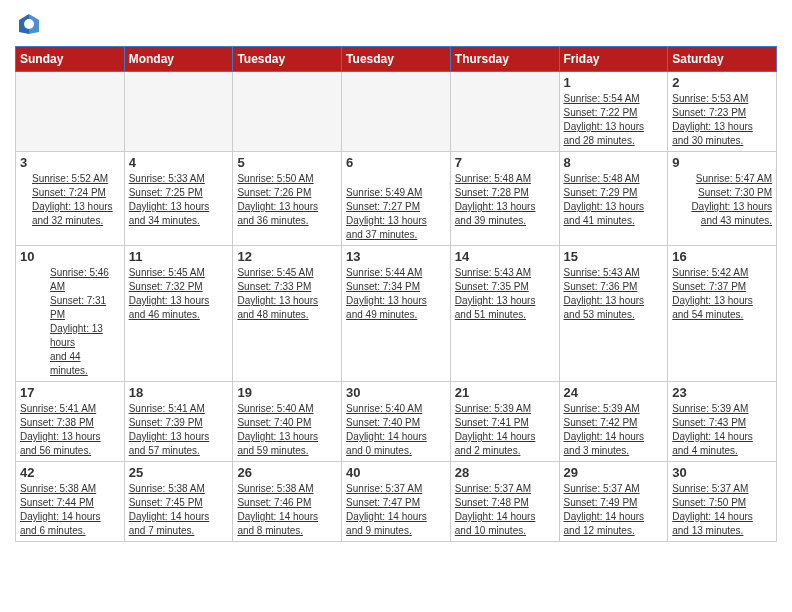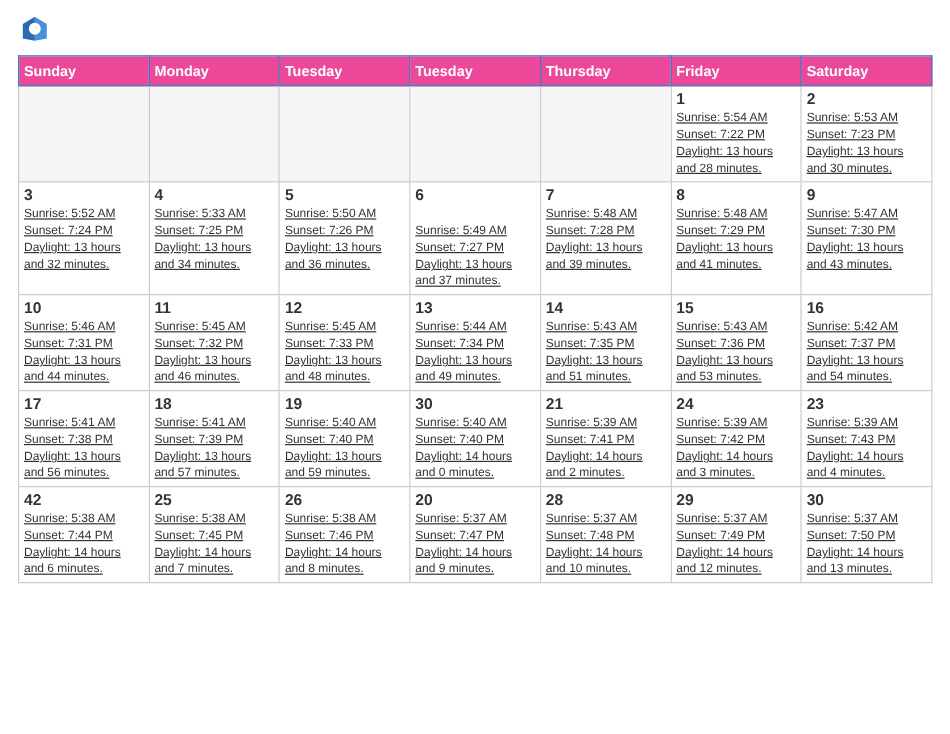--- a/index.html
+++ b/index.html
@@ -7,21 +7,21 @@
     .container { padding: 10px 15px; }
     .header { display: flex; justify-content: space-between; align-items: flex-start; margin-bottom: 8px; }
     .logo { display: flex; align-items: center; }
     .logo-text { font-size: 18px; font-weight: bold; color: #333; line-height: 1.2; }
     .logo-text span { color: #4a90d9; }
     .logo-icon { width: 28px; height: 28px; margin-right: 4px; }
     .title-section { text-align: right; }
     .month-title { font-size: 36px; font-weight: normal; color: #333; }
     .location { font-size: 14px; color: #555; }
     table { width: 100%; border-collapse: collapse; }
-    th { background: #ec4899; color: #fff; font-size: 12px; font-weight: bold; padding: 5px 4px; text-align: left; border: 1px solid #3a7bc8; }
+    th { background: #b91c1c; color: #fff; font-size: 12px; font-weight: bold; padding: 5px 4px; text-align: left; border: 1px solid #3a7bc8; }
     td { border: 1px solid #ccc; vertical-align: top; padding: 3px 4px; font-size: 10px; color: #333; width: 14.28%; min-height: 70px; height: 80px; background: #fff; }
     td.empty { background: #f5f5f5; }
     .day-num { font-size: 13px; font-weight: bold; display: block; margin-bottom: 2px; }
     .day-info { font-size: 10px; line-height: 1.4; color: #333; text-decoration: underline; }
   </style>
 </head>
 <body>
 
 <div class="container">
   <div class="header">
@@ -73,21 +73,21 @@
             <span class="day-num">2</span>
             <div class="day-info" style="white-space: pre-line;">Sunrise: 5:53 AM
 Sunset: 7:23 PM
 Daylight: 13 hours
 and 30 minutes.</div>
           </td>
         </tr>
         <tr>
           <td>
             <span class="day-num">3</span>
-            <div class="day-info" style="white-space: pre-line;">Sunrise: 5:52 AM
+            <div class="day-info" style="white-space: pre-line; margin-left: 12px;">Sunrise: 5:52 AM
 Sunset: 7:24 PM
 Daylight: 13 hours
 and 32 minutes.</div>
           </td>
           <td>
             <span class="day-num">4</span>
             <div class="day-info" style="white-space: pre-line;">Sunrise: 5:33 AM
 Sunset: 7:25 PM
 Daylight: 13 hours
 and 34 minutes.</div>
@@ -115,30 +115,30 @@
           </td>
           <td>
             <span class="day-num">8</span>
             <div class="day-info" style="white-space: pre-line;">Sunrise: 5:48 AM
 Sunset: 7:29 PM
 Daylight: 13 hours
 and 41 minutes.</div>
           </td>
           <td>
             <span class="day-num">9</span>
-            <div class="day-info" style="white-space: pre-line;">Sunrise: 5:47 AM
+            <div class="day-info" style="white-space: pre-line; text-align: right;">Sunrise: 5:47 AM
 Sunset: 7:30 PM
 Daylight: 13 hours
 and 43 minutes.</div>
           </td>
         </tr>
         <tr>
           <td>
             <span class="day-num">10</span>
-            <div class="day-info" style="white-space: pre-line;">Sunrise: 5:46 AM
+            <div class="day-info" style="white-space: pre-line; margin-left: 30px;">Sunrise: 5:46 AM
 Sunset: 7:31 PM
 Daylight: 13 hours
 and 44 minutes.</div>
           </td>
           <td>
             <span class="day-num">11</span>
             <div class="day-info" style="white-space: pre-line;">Sunrise: 5:45 AM
 Sunset: 7:32 PM
 Daylight: 13 hours
 and 46 minutes.</div>
@@ -246,21 +246,21 @@
 and 7 minutes.</div>
           </td>
           <td>
             <span class="day-num">26</span>
             <div class="day-info" style="white-space: pre-line;">Sunrise: 5:38 AM
 Sunset: 7:46 PM
 Daylight: 14 hours
 and 8 minutes.</div>
           </td>
           <td>
-            <span class="day-num">20</span>
+            <span class="day-num">40</span>
             <div class="day-info" style="white-space: pre-line;">Sunrise: 5:37 AM
 Sunset: 7:47 PM
 Daylight: 14 hours
 and 9 minutes.</div>
           </td>
           <td>
             <span class="day-num">28</span>
             <div class="day-info" style="white-space: pre-line;">Sunrise: 5:37 AM
 Sunset: 7:48 PM
 Daylight: 14 hours

